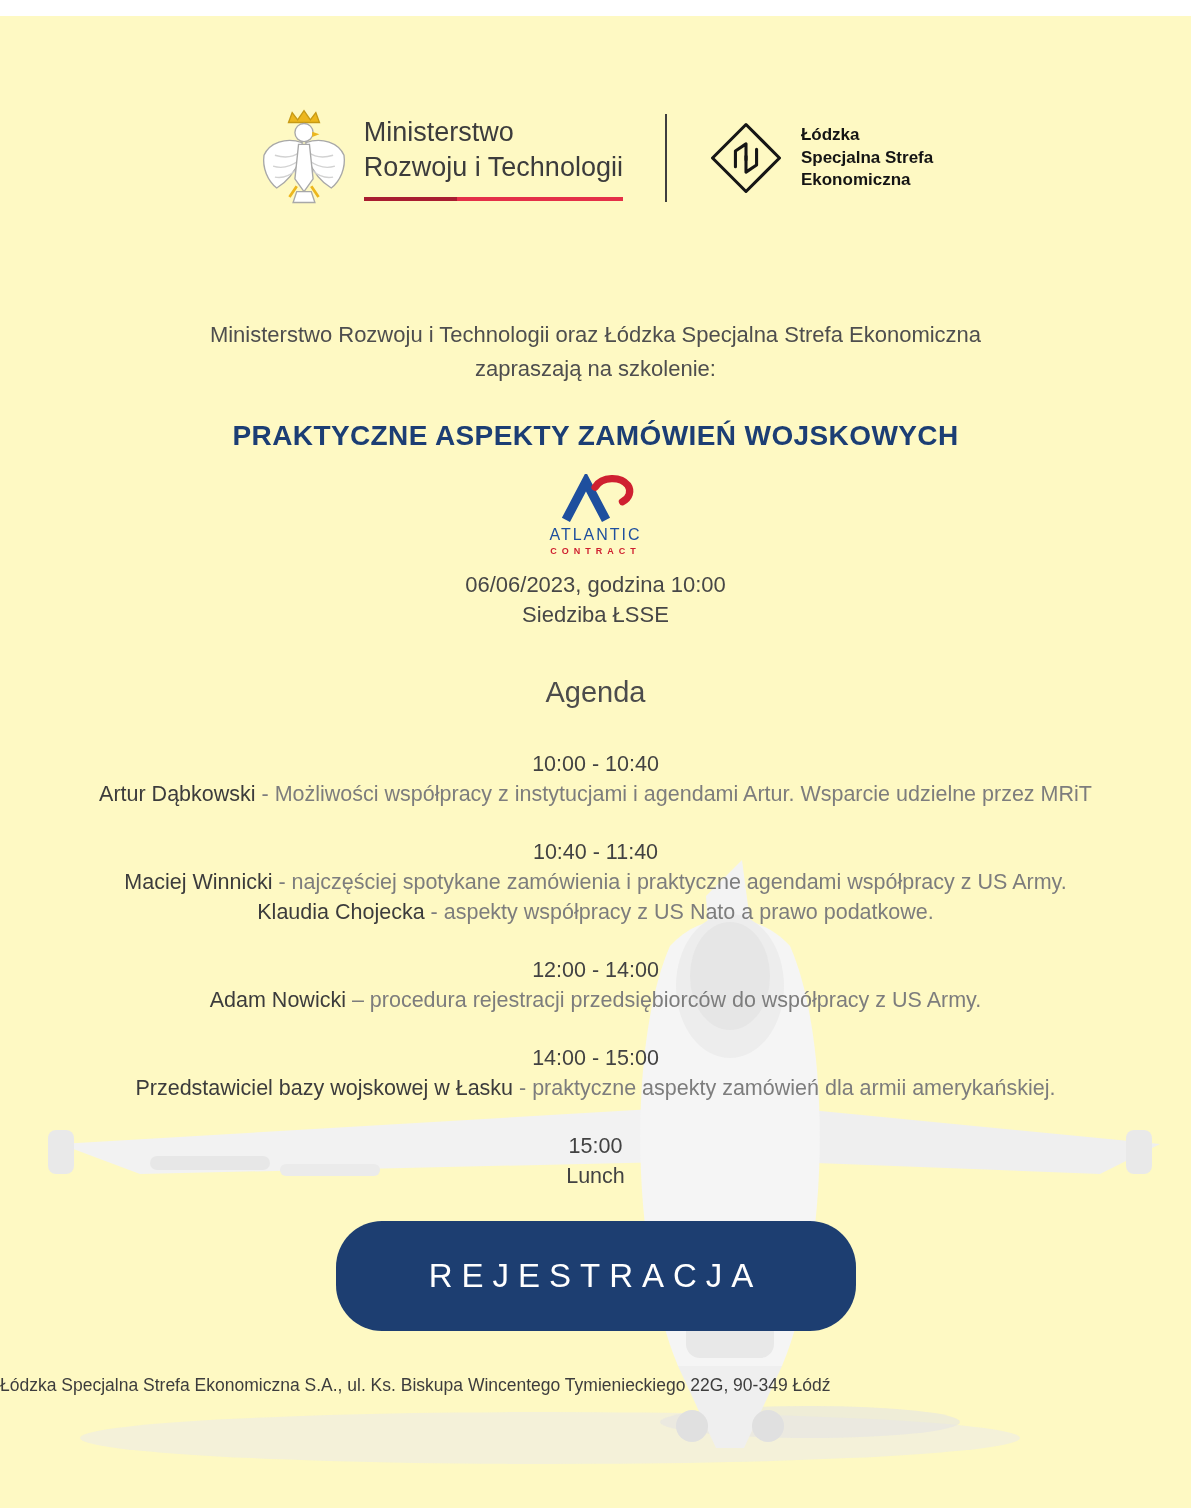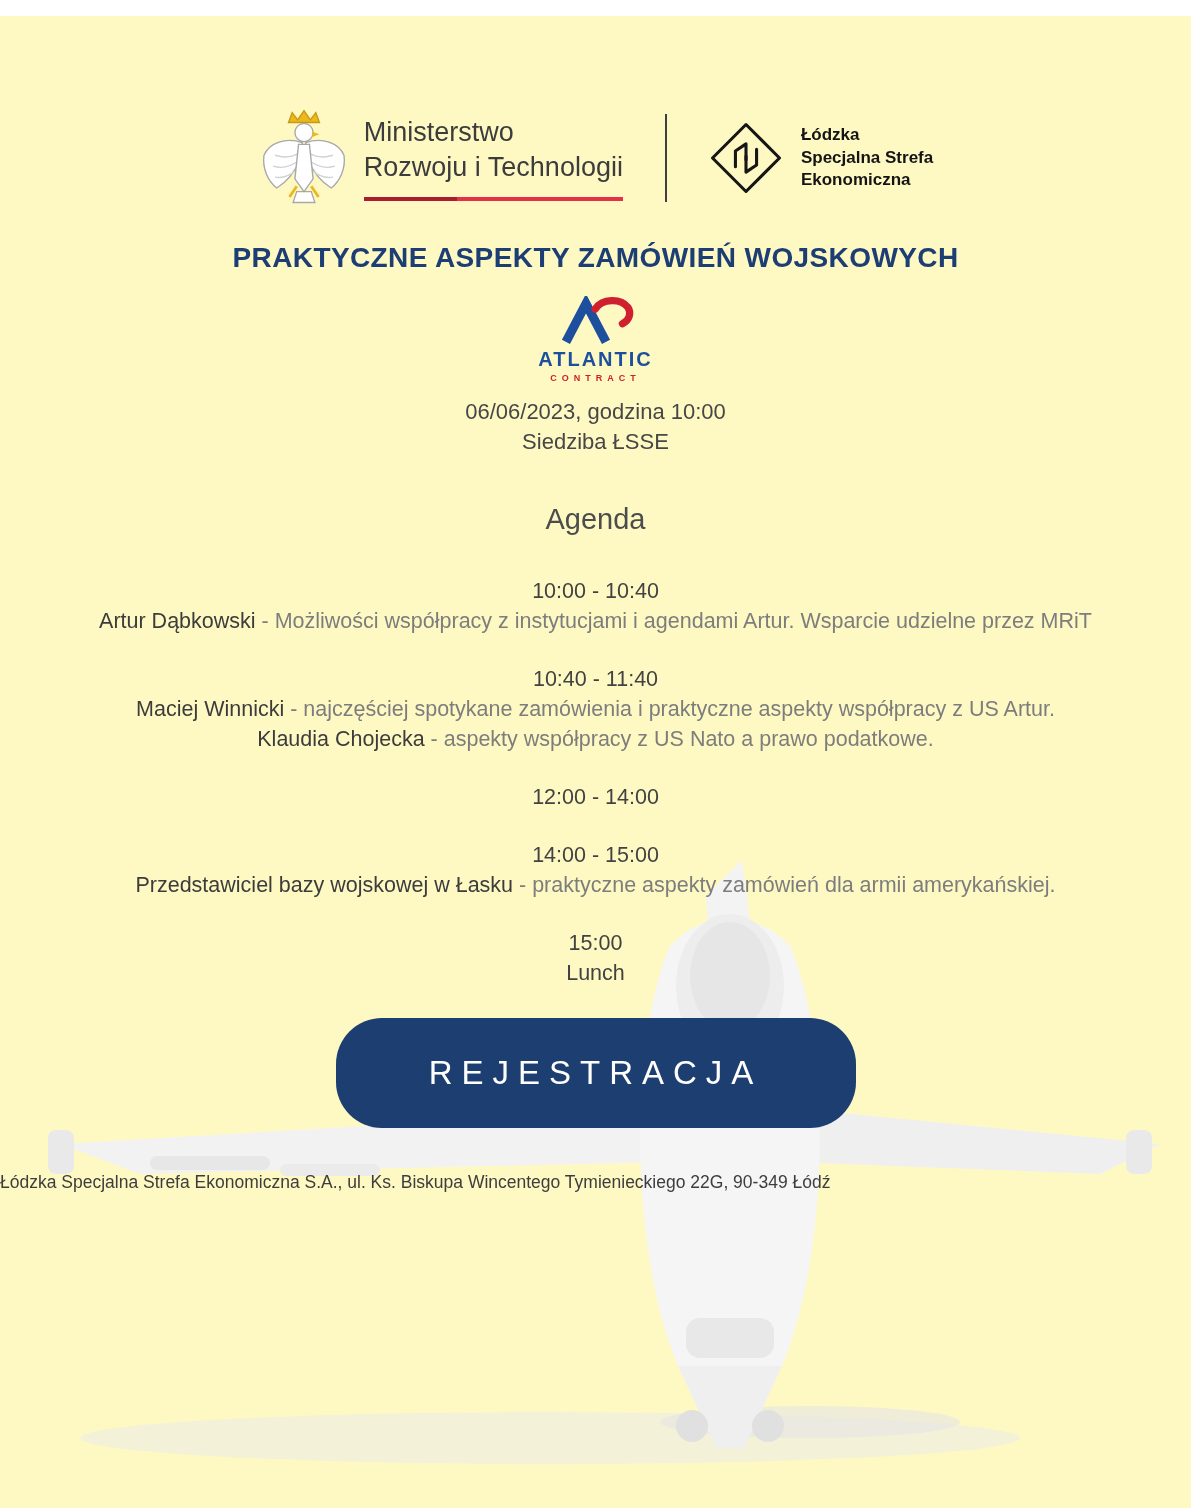--- a/index.html
+++ b/index.html
@@ -18,21 +18,21 @@
   .logo-divider{width:2px;height:88px;background:#3f3f3f;}
   .lsse-logo{display:flex;align-items:center;gap:18px;}
   .lsse-text{font-size:17px;font-weight:bold;color:#141414;line-height:1.35;}
 
   
   .intro{text-align:center;margin-top:110px;font-size:22px;color:#4e4e4e;line-height:34px;}
   .title{text-align:center;margin-top:34px;font-size:28px;font-weight:700;color:#1c3e74;letter-spacing:.4px;}
 
   
   .atlantic{margin-top:22px;display:flex;flex-direction:column;align-items:center;}
-  .atlantic-name{font-size:20px;font-weight:700;color:#1e4f9e;letter-spacing:2px;margin-top:2px;}
+  .atlantic-name{font-size:16px;font-weight:400;color:#1e4f9e;letter-spacing:2px;margin-top:2px;}
   .atlantic-sub{font-size:9px;font-weight:700;color:#cf2030;letter-spacing:5px;margin-top:2px;}
 
   
   .event{text-align:center;margin-top:14px;font-size:22px;color:#474747;line-height:30px;}
 
   
   .agenda-heading{text-align:center;margin:46px 0 0;font-size:29px;font-weight:500;color:#4c4c4c;}
   .agenda-list{margin-top:40px;text-align:center;font-size:21.5px;line-height:30px;}
   .agenda-item{margin-bottom:28px;}
   .agenda-time{color:#424242;}
@@ -112,20 +112,24 @@
         </svg>
         <div class="lsse-text">
           <div>Łódzka</div>
           <div>Specjalna Strefa</div>
           <div>Ekonomiczna</div>
         </div>
       </div>
 
     </header>
 
+    <p class="intro">
+      <span>Ministerstwo Rozwoju i Technologii oraz Łódzka Specjalna Strefa Ekonomiczna</span><br>
+      <span>zapraszają na szkolenie:</span>
+    </p>
 
     <h1 class="title">PRAKTYCZNE ASPEKTY ZAMÓWIEŃ WOJSKOWYCH</h1>
 
     <div class="atlantic">
       <svg viewBox="0 0 90 54" width="82" height="50" aria-hidden="true">
         <path d="M12 50 L34 8 L56 50" fill="none" stroke="#1e4f9e" stroke-width="10"></path>
         <path d="M44 14 C52 2 72 2 80 12 C84 18 82 26 74 30" fill="none" stroke="#cf2030" stroke-width="8" stroke-linecap="round"></path>
       </svg>
       <div class="atlantic-name">ATLANTIC</div>
       <div class="atlantic-sub">CONTRACT</div>
@@ -141,27 +145,28 @@
 
       <div class="agenda-list">
 
         <div class="agenda-item">
           <div class="agenda-time">10:00 - 10:40</div>
           <div class="agenda-line"><span class="speaker">Artur Dąbkowski</span><span class="desc"> - Możliwości współpracy z instytucjami i agendami Artur. Wsparcie udzielne przez MRiT</span></div>
         </div>
 
         <div class="agenda-item">
           <div class="agenda-time">10:40 - 11:40</div>
-          <div class="agenda-line"><span class="speaker">Maciej Winnicki</span><span class="desc"> - najczęściej spotykane zamówienia i praktyczne aspekty współpracy z US Artur.</span></div>
+          <div class="agenda-line"><span class="speaker">Maciej Winnicki</span><span class="desc"> - najczęściej spotykane zamówienia i praktyczne agendami współpracy z US Army.</span></div>
           <div class="agenda-line"><span class="speaker">Klaudia Chojecka</span><span class="desc"> - aspekty współpracy z US Nato a prawo podatkowe.</span></div>
         </div>
 
 
         <div class="agenda-item">
           <div class="agenda-time">12:00 - 14:00</div>
+          <div class="agenda-line"><span class="speaker">Adam Nowicki</span><span class="desc"> – procedura rejestracji przedsiębiorców do współpracy z US Army.</span></div>
         </div>
 
         <div class="agenda-item">
           <div class="agenda-time">14:00 - 15:00</div>
           <div class="agenda-line"><span class="speaker">Przedstawiciel bazy wojskowej w Łasku</span><span class="desc"> - praktyczne aspekty zamówień dla armii amerykańskiej.</span></div>
         </div>
 
         <div class="agenda-item">
           <div class="agenda-time">15:00</div>
           <div class="agenda-line"><span class="plain">Lunch</span></div>

